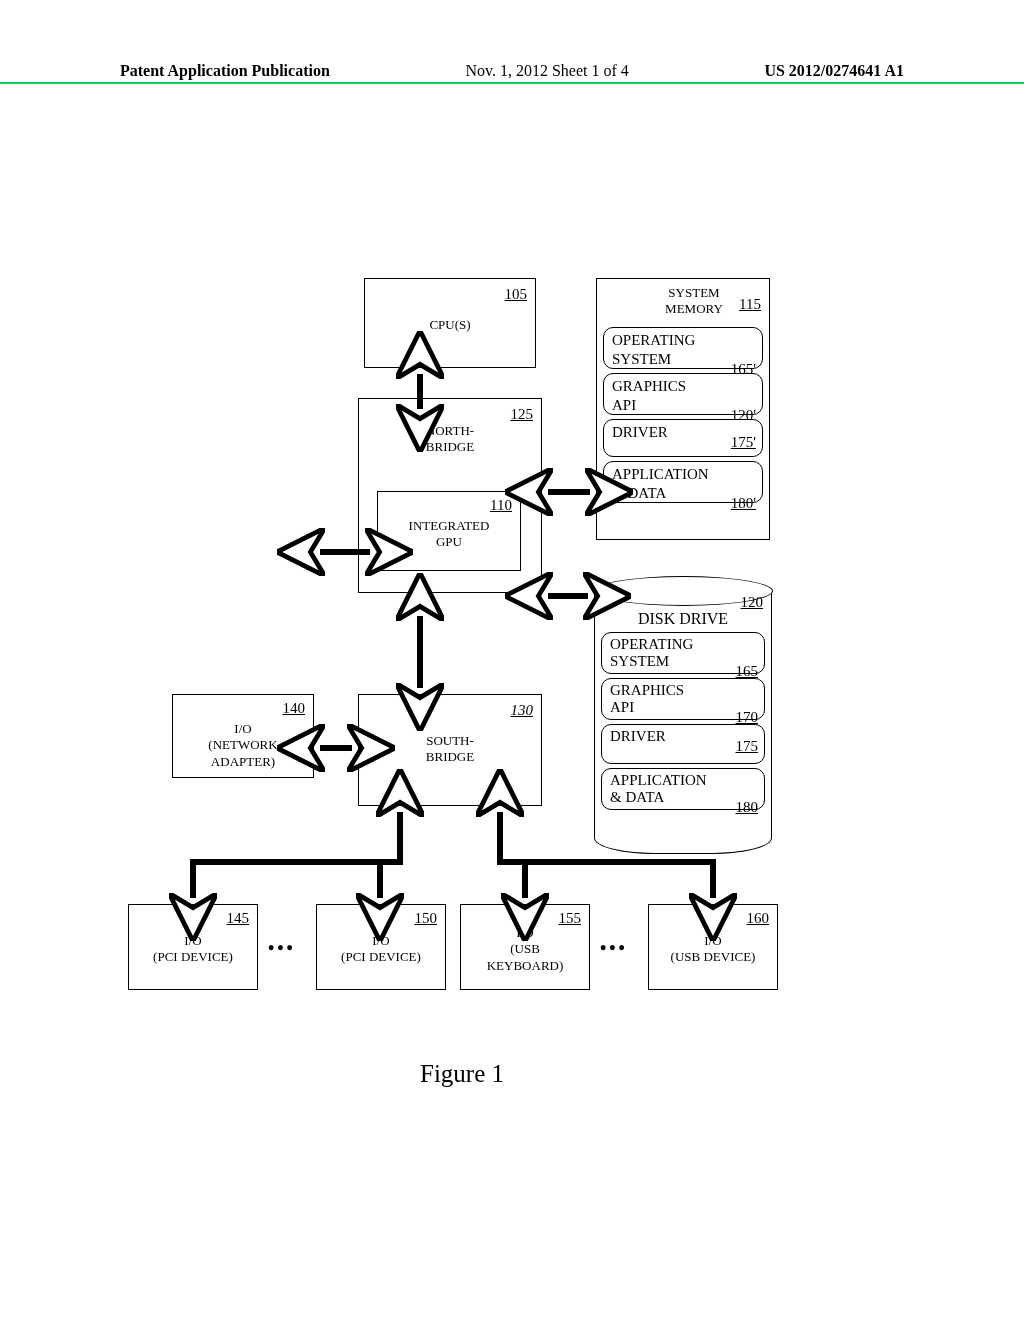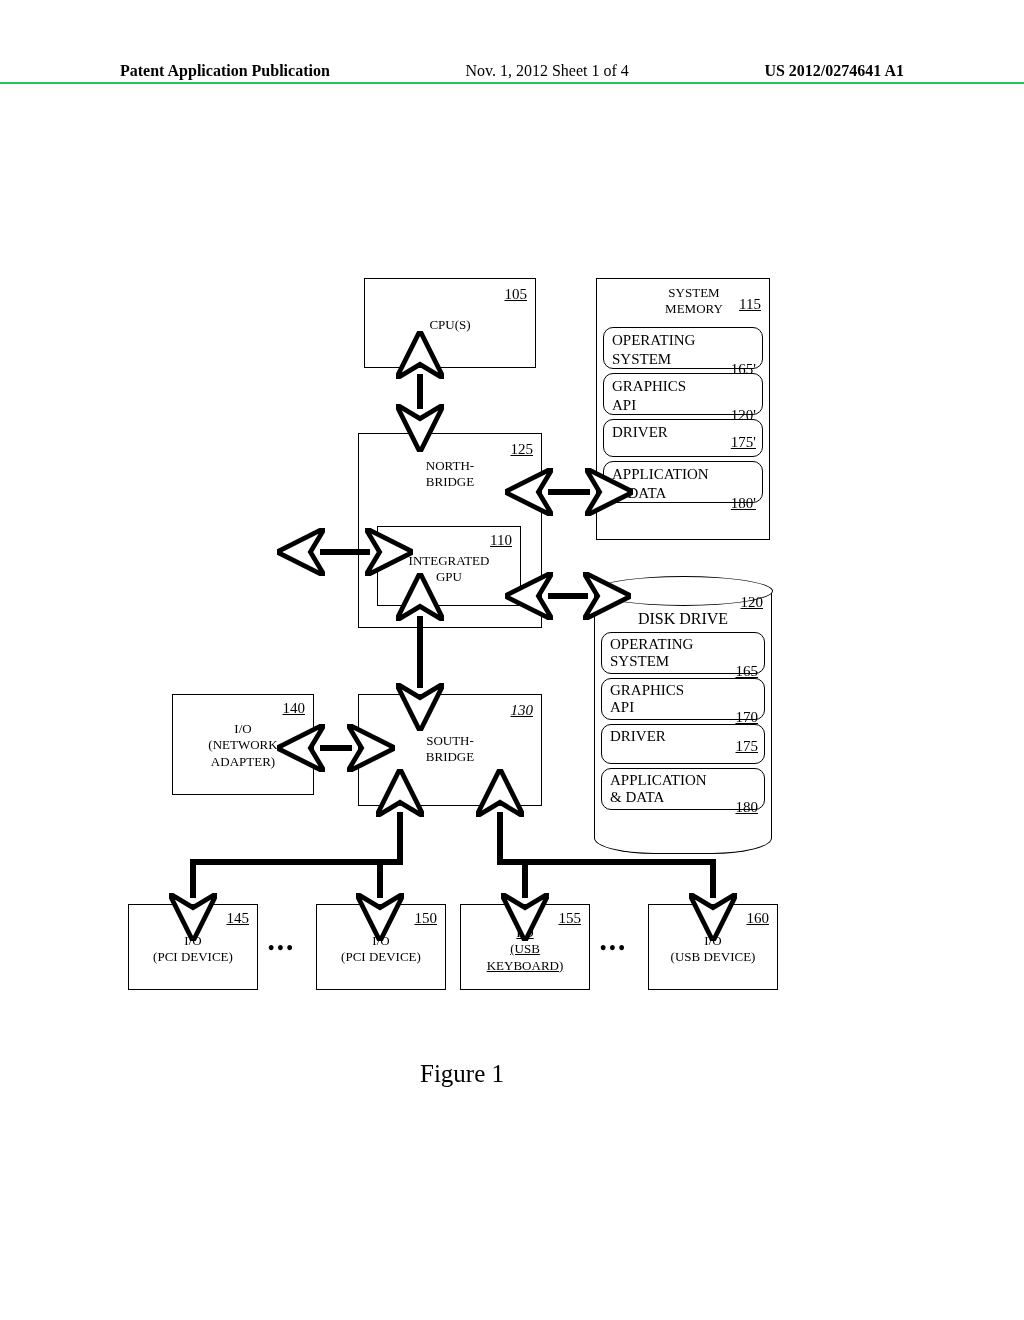--- a/index.html
+++ b/index.html
@@ -103,40 +103,40 @@
   <span class="bold">US 2012/0274641 A1</span>
 </div>
 
 <div class="canvas">
 
   <div class="box" style="left:364px; top:278px; width:172px; height:90px;">
     <span class="ref" style="right:8px; top:6px;">105</span>
     <div style="margin-top:34px;">CPU(S)</div>
   </div>
 
-  <div class="box" style="left:358px; top:433px; width:184px; height:195px;">
+  <div class="box" style="left:358px; top:398px; width:184px; height:195px;">
     <span class="ref" style="right:8px; top:6px;">125</span>
     <div style="margin-top:20px; white-space:pre-line;">NORTH-
 BRIDGE</div>
 
     <div class="box" style="left:18px; top:92px; width:144px; height:80px; position:absolute;">
       <span class="ref" style="right:8px; top:4px;">110</span>
       <div style="margin-top:22px; white-space:pre-line;">INTEGRATED
 GPU</div>
     </div>
   </div>
 
 
   <div class="box" style="left:358px; top:694px; width:184px; height:112px;">
     <span class="ref" style="right:8px; top:6px;font-style:italic;">130</span>
     <div style="margin-top:34px; white-space:pre-line;">SOUTH-
 BRIDGE</div>
   </div>
 
-  <div class="box" style="left:172px; top:694px; width:142px; height:101px;">
+  <div class="box" style="left:172px; top:694px; width:142px; height:84px;">
     <span class="ref" style="right:8px; top:4px;">140</span>
     <div style="margin-top:22px; white-space:pre-line;">I/O
 (NETWORK
 ADAPTER)</div>
   </div>
 
   <div class="box" style="left:596px; top:278px; width:174px; height:262px; text-align:left; padding:6px 8px;">
     <span class="ref" style="right:8px; top:16px;">115</span>
     <div style="text-align:center; margin:0 0 4px 22px; white-space:pre-line;">SYSTEM
 MEMORY</div>
@@ -189,21 +189,21 @@
     <span class="ref" style="right:8px; top:4px;">145</span>
     <div style="margin-top:24px; white-space:pre-line;">I/O
 (PCI DEVICE)</div>
   </div>
   <div class="dots" style="left:268px; top:938px;">•••</div>
   <div class="box" style="left:316px; top:904px; width:130px; height:86px;">
     <span class="ref" style="right:8px; top:4px;">150</span>
     <div style="margin-top:24px; white-space:pre-line;">I/O
 (PCI DEVICE)</div>
   </div>
-  <div class="box" style="left:460px; top:904px; width:130px; height:86px;text-decoration:underline;">
+  <div class="box" style="left:460px; top:904px; width:130px; height:86px;">
     <span class="ref" style="right:8px; top:4px;">155</span>
     <div style="margin-top:16px; white-space:pre-line;">I/O
 (USB
 KEYBOARD)</div>
   </div>
   <div class="dots" style="left:600px; top:938px;">•••</div>
   <div class="box" style="left:648px; top:904px; width:130px; height:86px;">
     <span class="ref" style="right:8px; top:4px;">160</span>
     <div style="margin-top:24px; white-space:pre-line;">I/O
 (USB DEVICE)</div>

